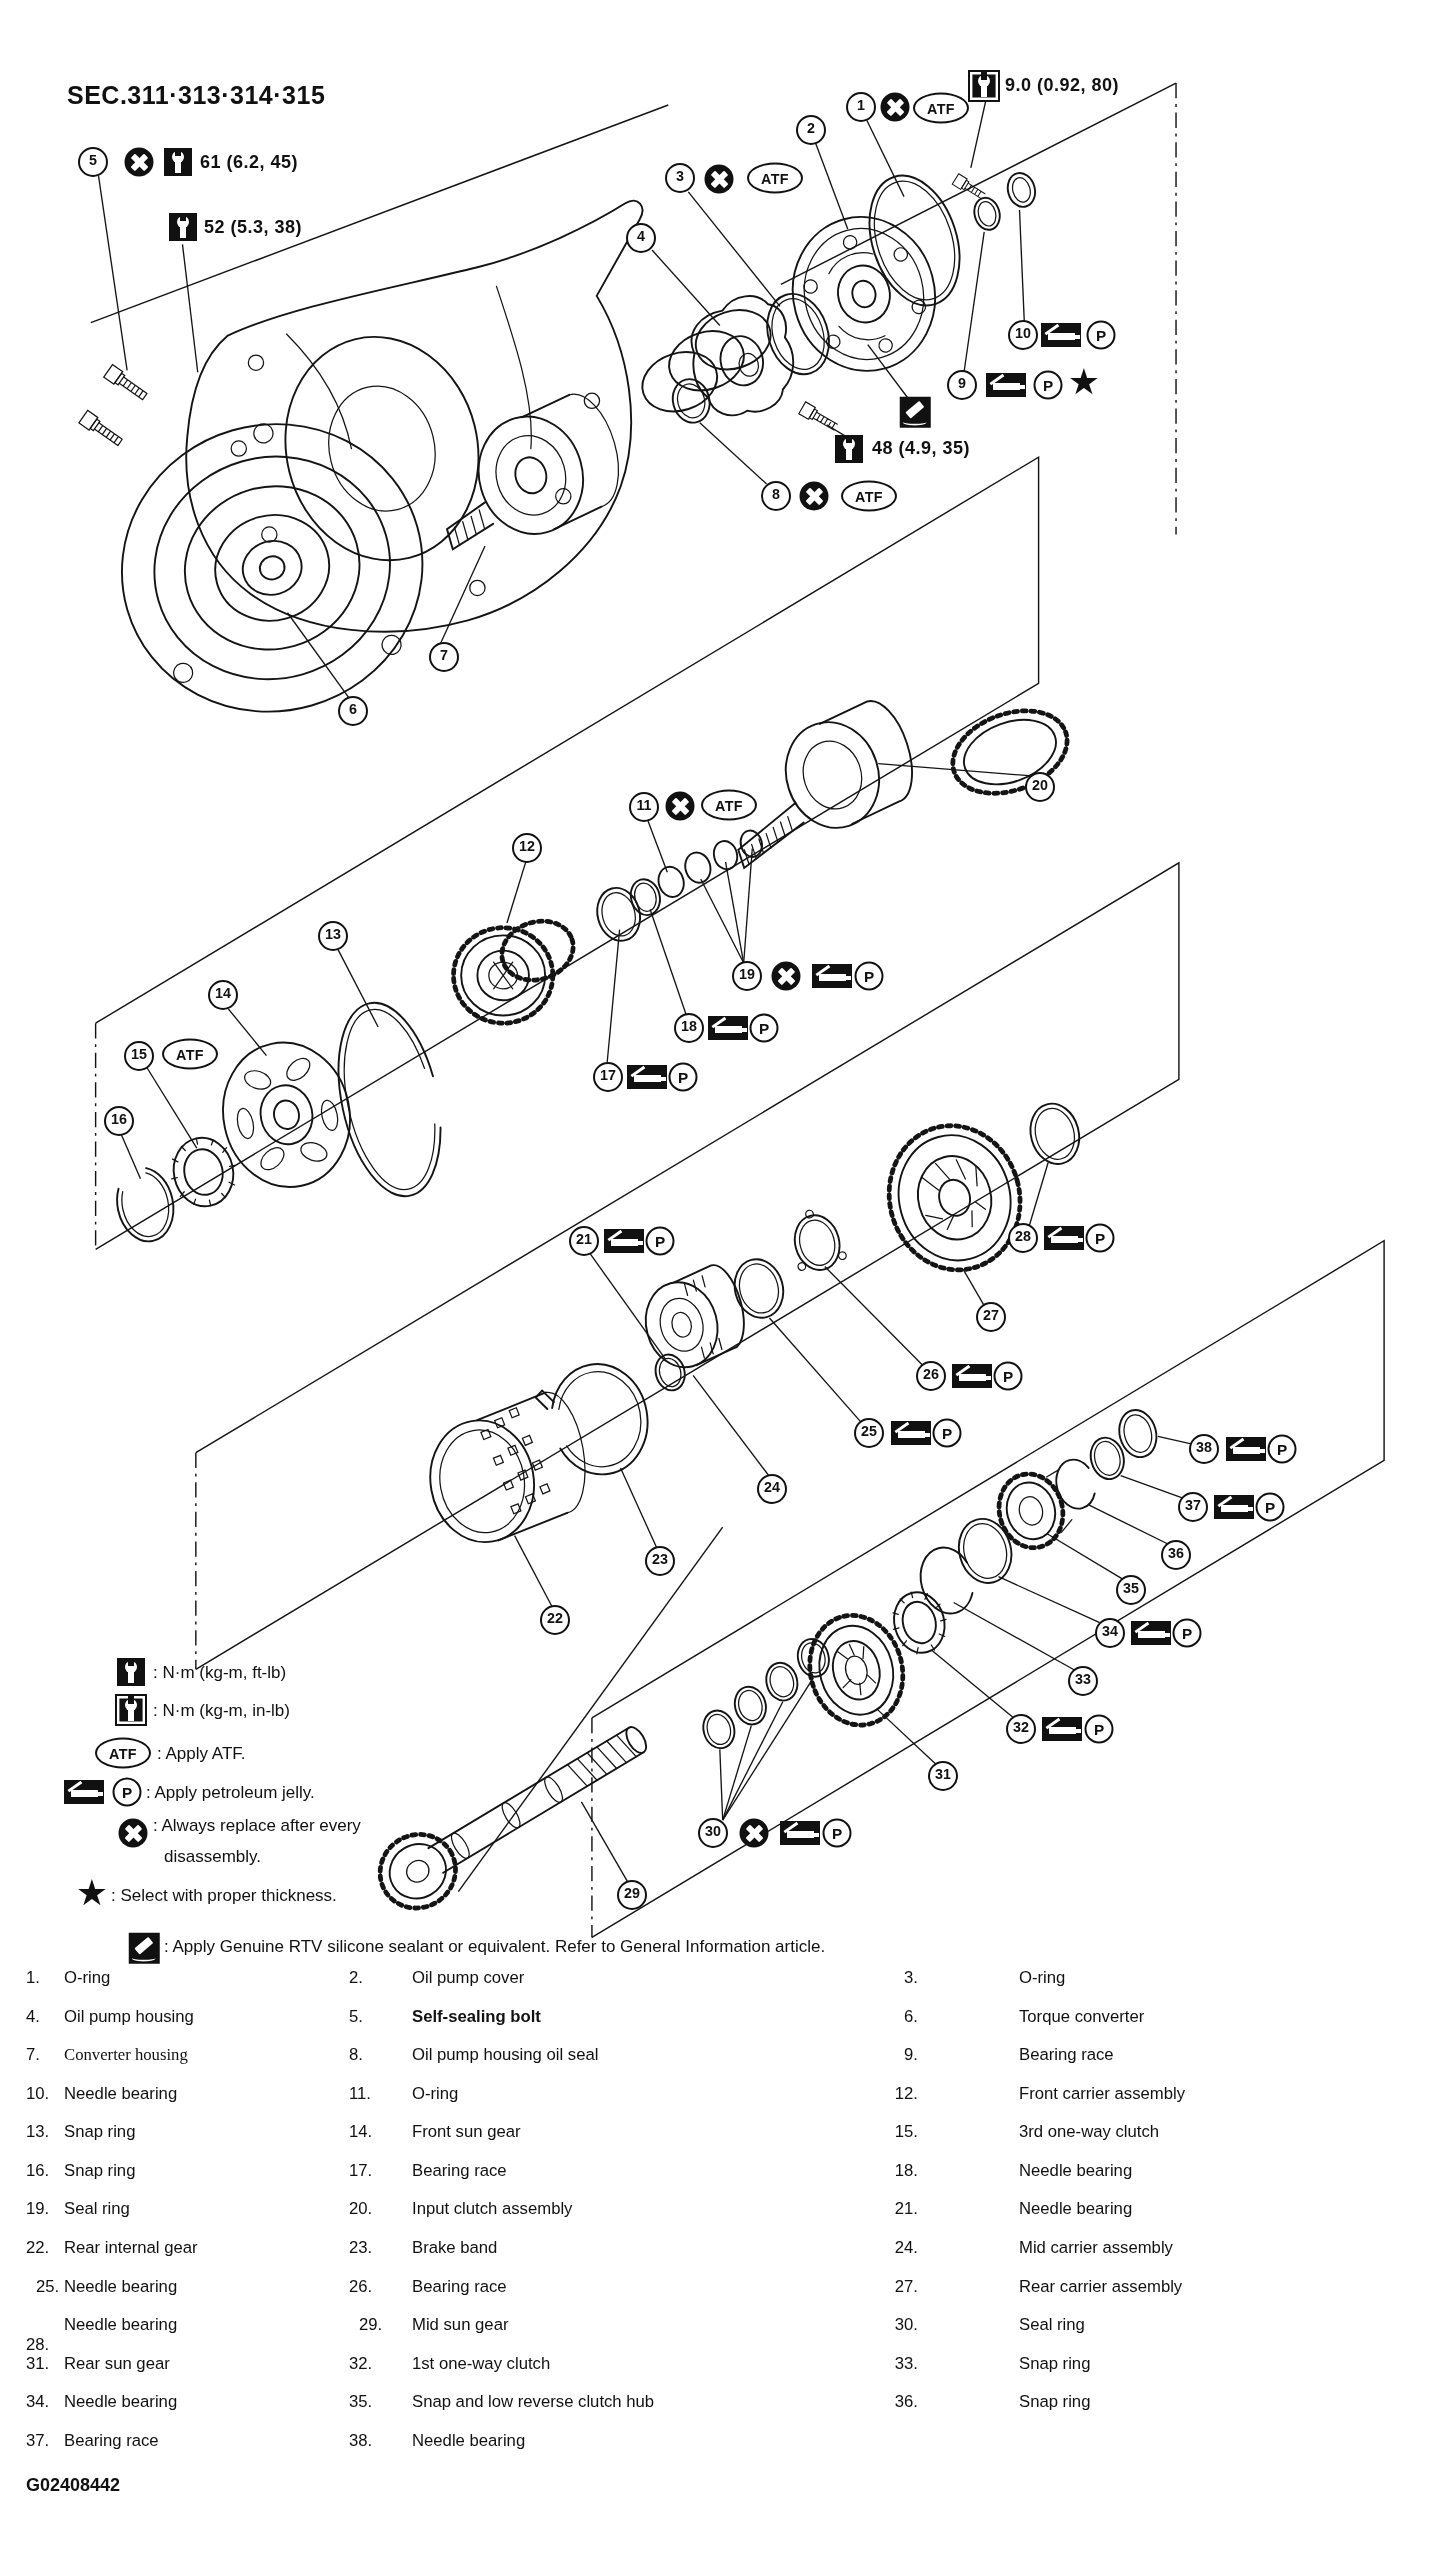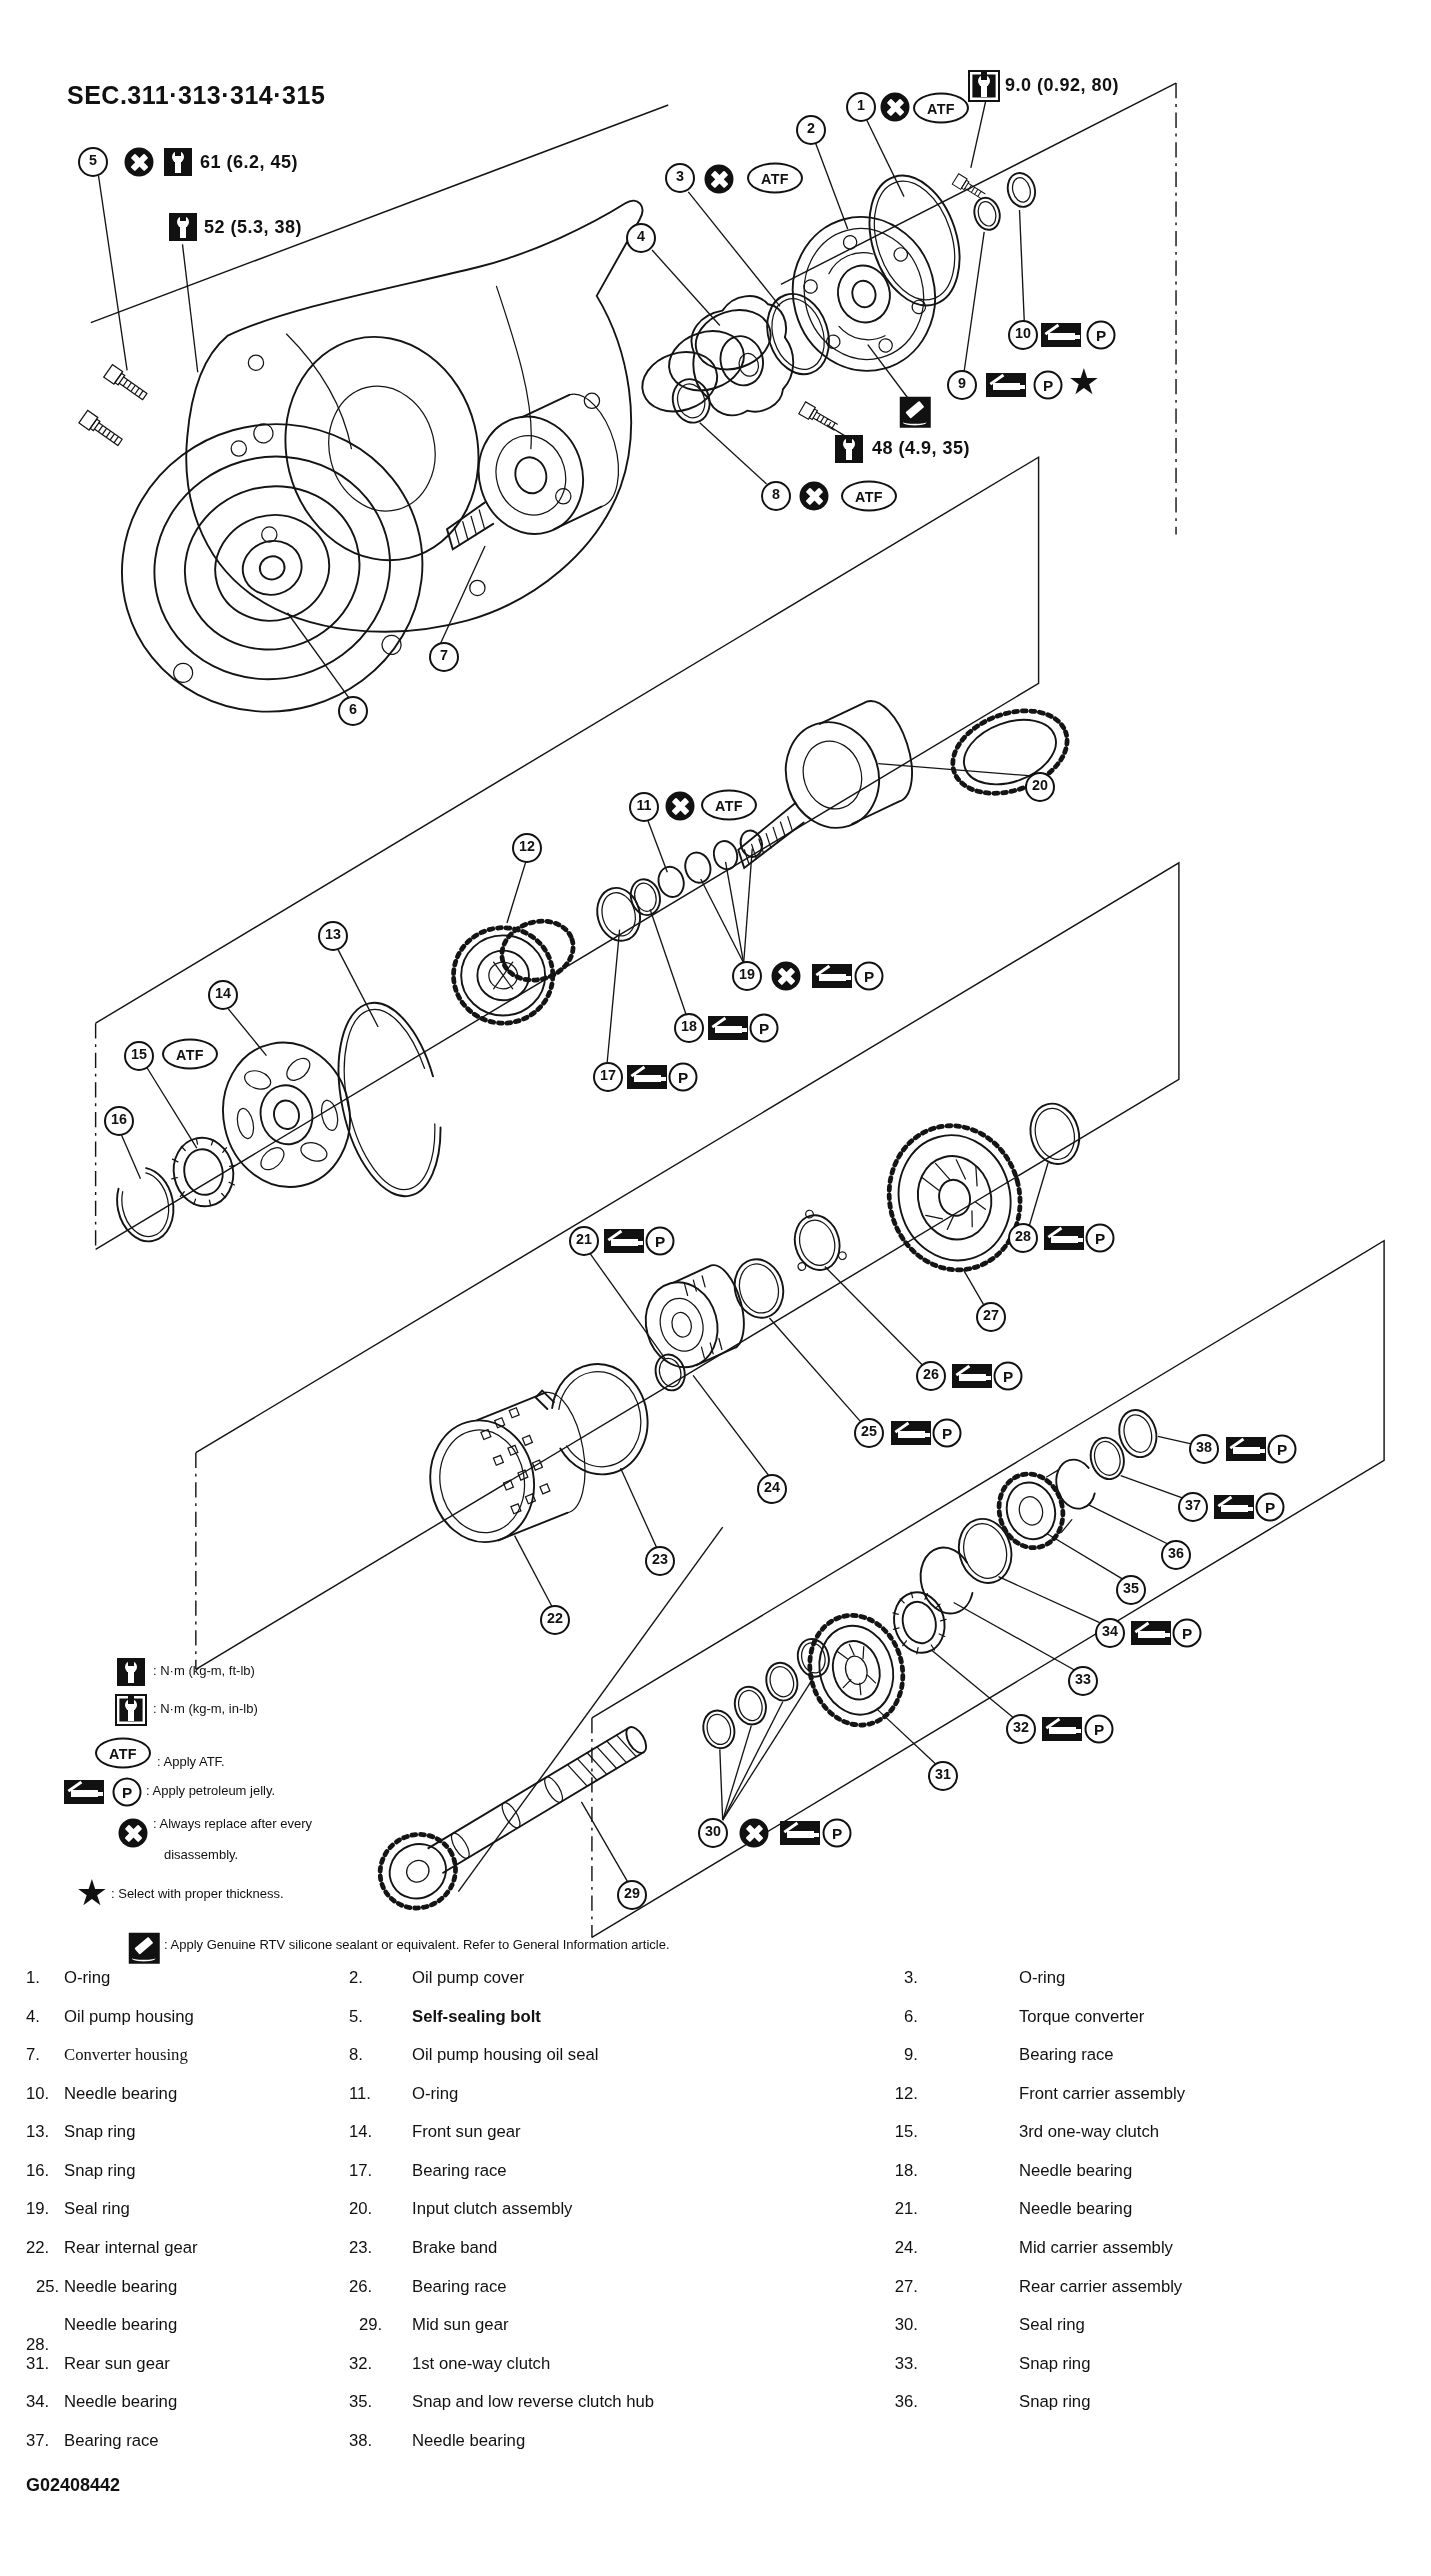--- a/index.html
+++ b/index.html
@@ -43,21 +43,21 @@
   .sym-grease{width:40px;height:24px;background:#111;}
   .sym-grease .gb{position:absolute;left:6.7px;top:9.5px;width:27px;height:7.6px;background:#fff;}
   .sym-grease .gl{position:absolute;left:2.9px;top:4.8px;width:16px;height:3.3px;background:#fff;transform:rotate(-35deg);}
   .sym-grease .gn{position:absolute;left:34px;top:12.4px;width:4.8px;height:3.8px;background:#fff;}
   .sym-rtv{width:30.5px;height:30.5px;background:#111;}
   .sym-rtv .pen{position:absolute;left:5.7px;top:8.6px;width:18px;height:7.6px;background:#fff;transform:rotate(-40deg);border-radius:1px;}
   .sym-rtv .wave{position:absolute;left:2.9px;bottom:1.9px;width:24px;height:5.7px;border-bottom:2.4px solid #fff;border-radius:50%;}
 
   .torque-label{position:absolute;font-weight:bold;font-size:18px;white-space:nowrap;letter-spacing:0.5px;z-index:5;}
   .page-title{position:absolute;left:67px;top:81px;font-weight:bold;font-size:25px;letter-spacing:0.5px;}
-  .legend-text{position:absolute;font-size:13px;white-space:nowrap;}
+  .legend-text{position:absolute;font-size:17px;white-space:nowrap;}
   .fig-code{position:absolute;left:26px;top:2475px;font-weight:bold;font-size:18px;}
   .part-num,.part-name{position:absolute;font-size:16.7px;white-space:nowrap;}
 </style>
 </head>
 <body>
 
 <div id="stage">
 
   <svg class="art" width="1432" height="2576" viewBox="0 0 1500 2699">
 
@@ -429,21 +429,21 @@
     <g transform="translate(1192,1502) rotate(-15)">
       <ellipse class="p" rx="19" ry="25"></ellipse>
         <ellipse class="p thin" rx="14" ry="20"></ellipse>
       </g>
   </svg>
 
   <div class="page-title">SEC.311·313·314·315</div>
 
   <div class="legend-text" style="left:153px;top:1663px;">: N·m  (kg-m,  ft-lb)</div>
   <div class="legend-text" style="left:153px;top:1701px;">: N·m  (kg-m,  in-lb)</div>
-  <div class="legend-text" style="left:157px;top:1744px;margin-top:10px;">: Apply ATF.</div>
+  <div class="legend-text" style="left:157px;top:1744px;">: Apply ATF.</div>
   <div class="legend-text" style="left:146px;top:1783px;">: Apply petroleum jelly.</div>
   <div class="legend-text" style="left:153px;top:1816px;">: Always replace after every</div>
   <div class="legend-text" style="left:164px;top:1847px;">disassembly.</div>
   <div class="legend-text" style="left:111px;top:1886px;">: Select with proper thickness.</div>
   <div class="legend-text" style="left:164px;top:1937px;">: Apply Genuine RTV silicone sealant or equivalent. Refer to General Information article.</div>
 
   <div class="fig-code">G02408442</div>
 
   <div id="overlay" style="position:absolute;left:0;top:0;width:1432px;height:2576px;">
       <div class="callout" style="left: 861px; top: 107px;">1</div>

